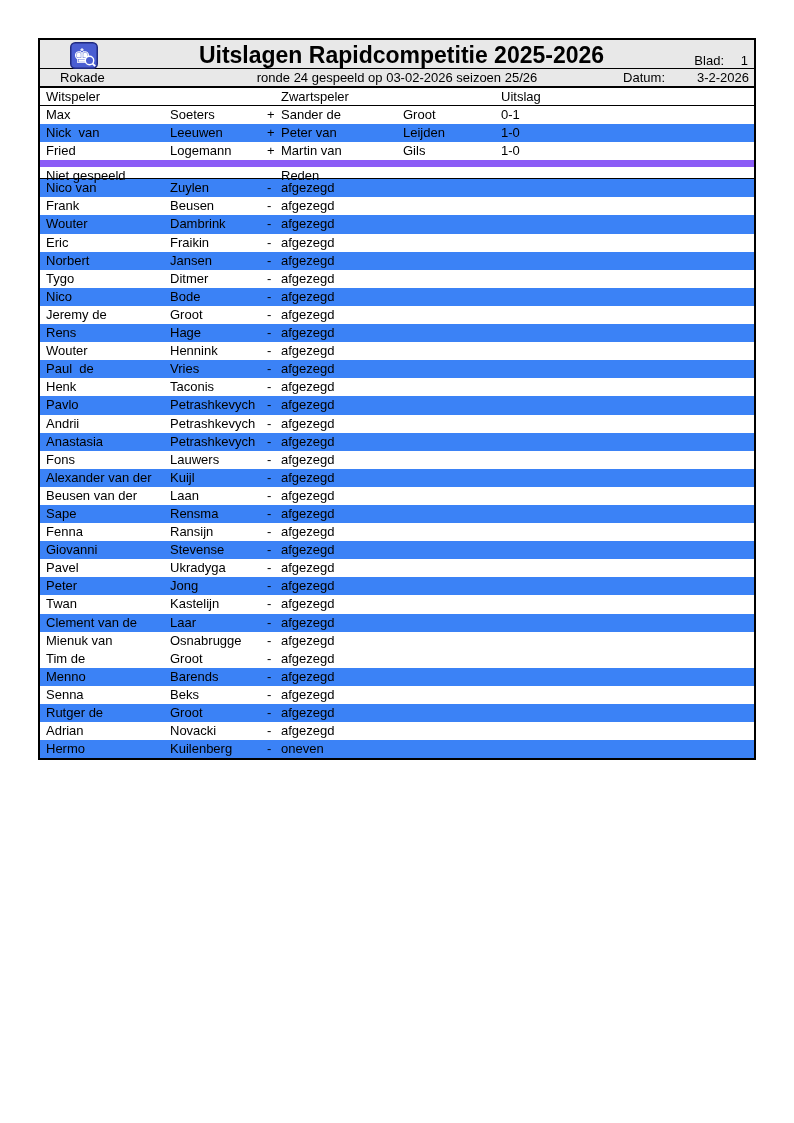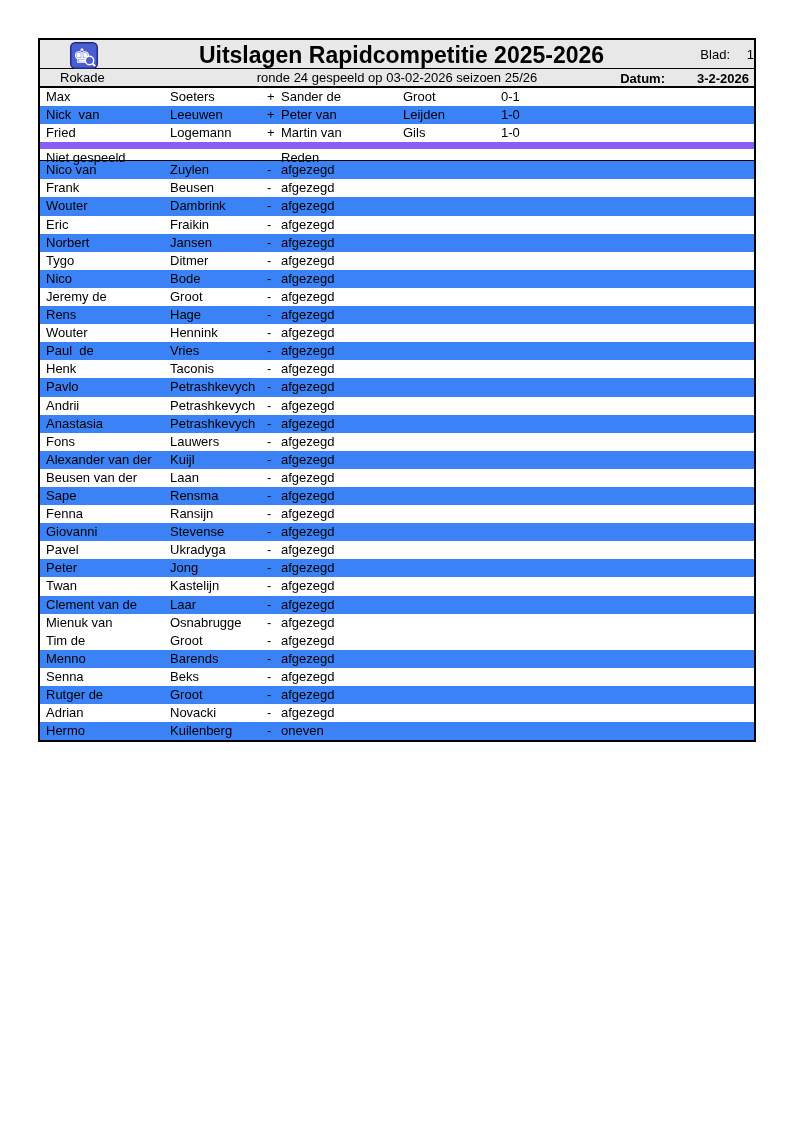--- a/index.html
+++ b/index.html
@@ -14,29 +14,29 @@
   .logo {
     position:absolute; left:30px; top:2px; width:28px; height:27px;
   }
   .doc-title {
     text-align:center; font-size:23px; font-weight:bold; line-height:30px;
     letter-spacing:0px;
     padding-left:9px;
   }
   .blad {
     position:absolute; right:0; top:0; height:100%;
-    display:flex; align-items:center; padding-right:0; font-size:13px;
+    display:flex; align-items:flex-end; padding-right:6px; font-size:13px;
   }
   .blad .val { display:inline-block; min-width:16px; text-align:right; margin-left:8px; }
   .hdr-row2 { position:relative; height:17px; font-size:13px; }
   .club { position:absolute; left:20px; top:0; line-height:17px; }
   .subtitle { text-align:center; line-height:17px; }
   .datum {
     position:absolute; right:0; top:0; height:100%;
-    display:flex; align-items:flex-end; padding-right:5px;font-weight:bold;
+    display:flex; align-items:center; padding-right:5px;
   }
   .datum .val { display:inline-block; min-width:84px; text-align:right; }
   
   .grid {
     display:grid;
     grid-template-columns:124px 97px 14px 122px 98px 1fr;
     padding-left:6px;
     font-size:13px;
   }
   .row { height:18.1px; line-height:18.1px; }
@@ -75,20 +75,26 @@
     <div class="hdr-row2">
       <span class="club">Rokade</span>
       <div class="subtitle">ronde 24 gespeeld op 03-02-2026 seizoen 25/26</div>
       <div class="datum">
         <span>Datum:</span>
         <span class="val">3-2-2026</span>
       </div>
     </div>
   </div>
 
+  <div class="grid col-header">
+    <span class="h-white">Witspeler</span>
+    <span></span>
+    <span class="h-black">Zwartspeler</span>
+    <span class="h-result">Uitslag</span>
+  </div>
 
   <div id="games-body">
       <div class="grid row">
         <span>Max</span>
         <span>Soeters</span>
         <span>+</span>
         <span>Sander de</span>
         <span>Groot</span>
         <span>0-1</span>
       </div>

